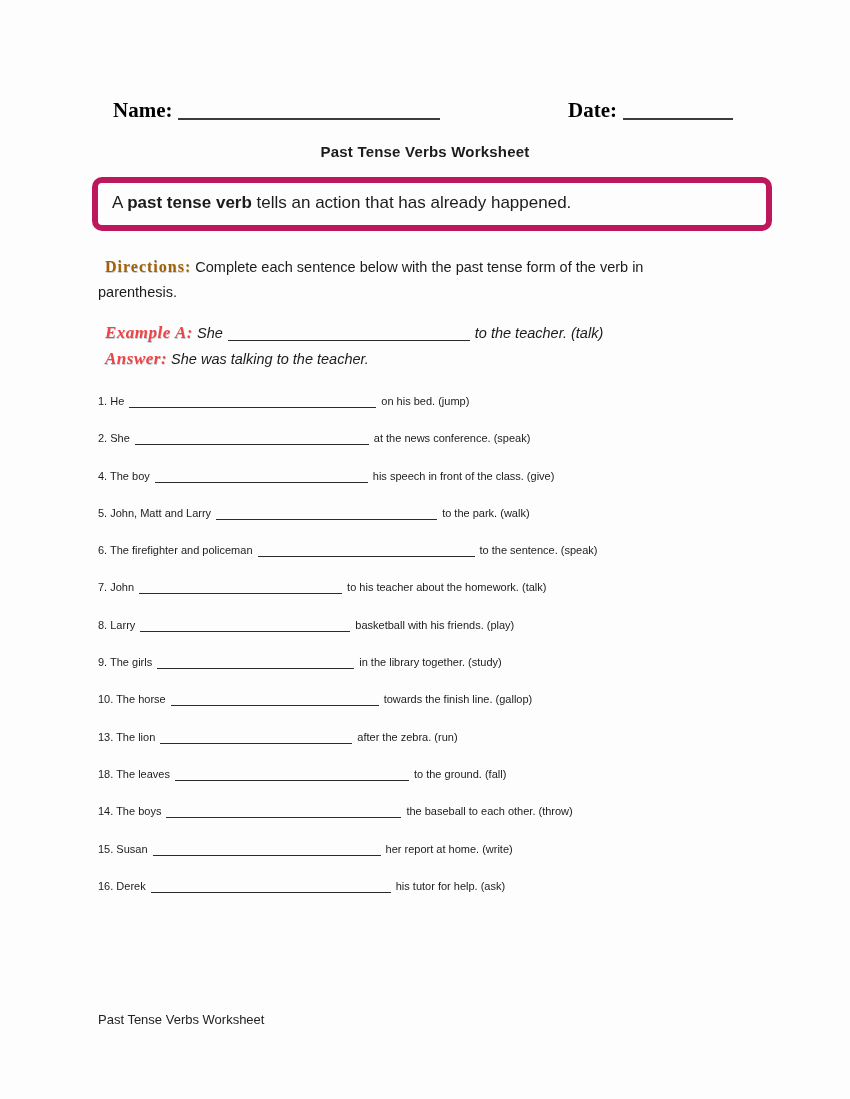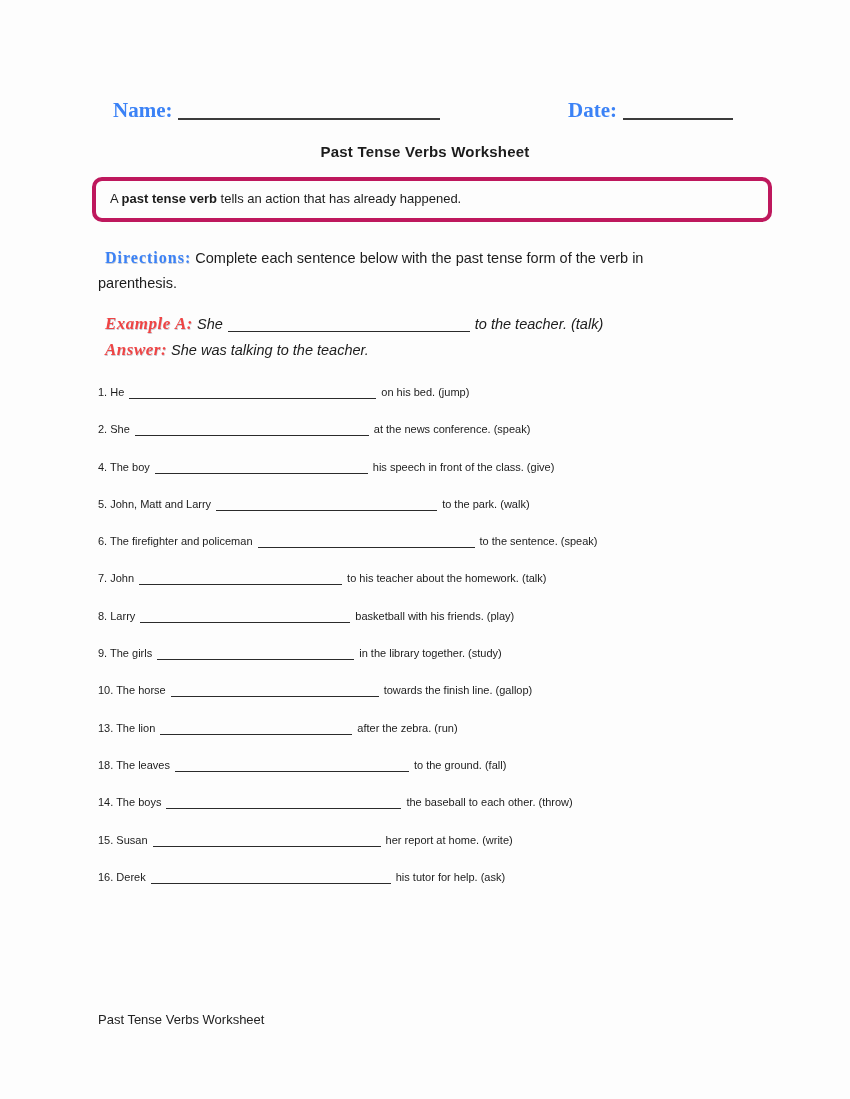--- a/index.html
+++ b/index.html
@@ -18,21 +18,21 @@
   .page { position: relative; width: 850px; height: 1099px; }
 
   
   .header-row {
     display: flex;
     align-items: baseline;
     padding: 98px 40px 0 113px;
     font-family: "Liberation Serif", serif;
     font-weight: bold;
     font-size: 21px;
-    color: #3b82f6;
+    color: #000000;
   }
   .date-group { margin-left: auto; margin-right: 77px; }
   .fill-line {
     display: inline-block;
     border-bottom: 2px solid #3c3c3c;
     height: 16px;
     vertical-align: -3px;
     margin-left: 6px;
   }
   .name-line { width: 262px; }
@@ -43,39 +43,39 @@
     text-align: center;
     font-size: 15px;
     font-weight: bold;
     margin-top: 20px;
     letter-spacing: 0.2px;
   }
 
   
   .def-box {
     margin: 17px 78px 0 92px;
-    border: 4px solid #be185d;
+    border: 6px solid #be185d;
     border-radius: 10px;
     padding: 10px 14px 12px 14px;
-    font-size: 13px;
+    font-size: 17px;
   }
   .def-box b { font-weight: bold; }
 
   
   .directions {
     margin: 23px 160px 0 98px;
     max-width: 596px;
     font-size: 14.5px;
     line-height: 25px;
   }
   .fancy-label {
     font-family: "Liberation Serif", serif;
     font-weight: bold;
     font-size: 16px;
-    color: #3b82f6;
+    color: #a16207;
     letter-spacing: 1px;
     text-shadow: 0.5px 0.5px 0 #c9cdd6;
     padding-left: 7px;
   }
 
   
   .example-block { margin: 15px 60px 0 98px; font-size: 14.5px; }
   .example-line, .answer-line { line-height: 26px; font-style: italic; }
   .fancy-italic {
     font-family: "Liberation Serif", serif;

